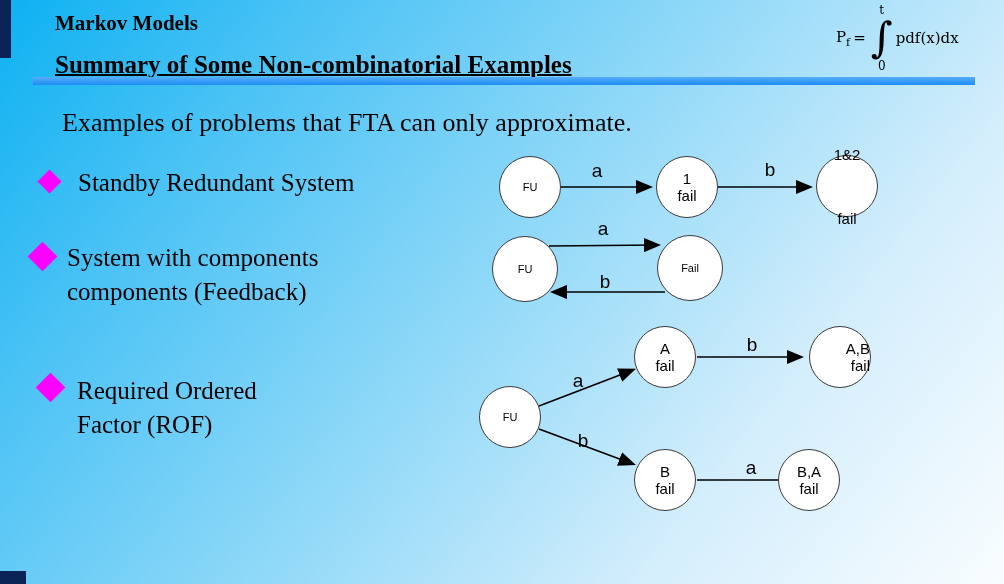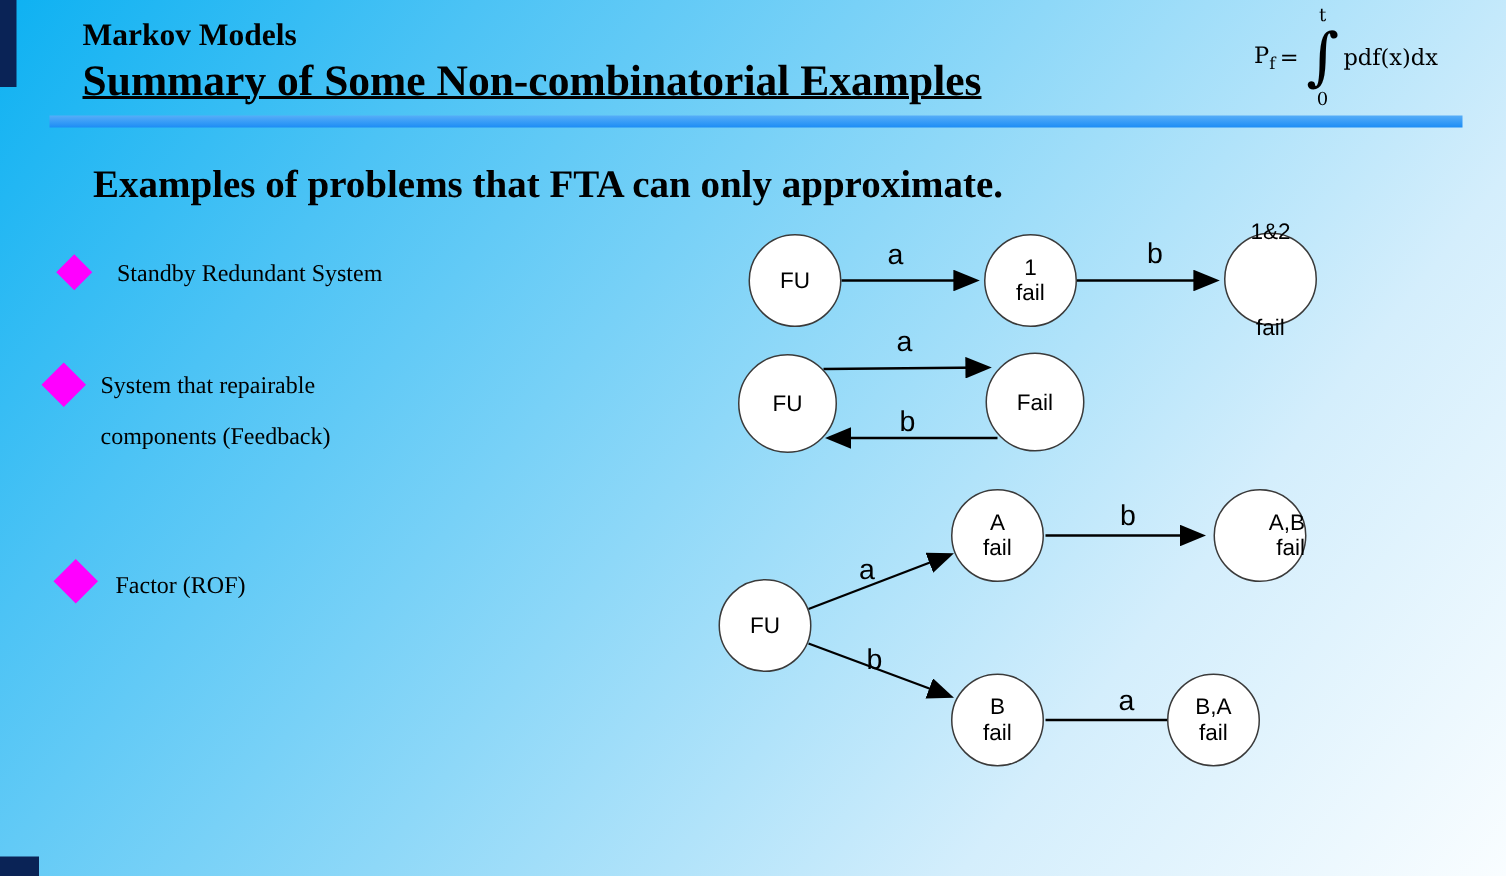--- a/index.html
+++ b/index.html
@@ -7,42 +7,42 @@
     position:relative;
     width:1004px;height:584px;
     overflow:hidden;
     background:linear-gradient(128deg,#0db1f2 0%,#4cc3f5 22%,#8ed8f8 48%,#d4eefc 75%,#f9fdff 100%);
     font-family:"Liberation Serif",serif;
     color:#000;
   }
   .abs{position:absolute;}
   .corner-bar{background:var(--navy,#0a2356);}
   .title{left:55px;top:11px;font-size:21px;font-weight:bold;}
-  .subtitle{left:55px;top:38px;font-size:29px;font-weight:bold;text-decoration:underline;text-decoration-thickness:2px;}
+  .subtitle{left:55px;top:51px;font-size:25px;font-weight:bold;text-decoration:underline;text-decoration-thickness:2px;}
   .rule{left:33px;top:77px;width:942px;height:8px;background:linear-gradient(180deg,#56adf8,var(--rule,#1d8df5));}
-  .heading{left:62px;top:108px;font-size:26px;font-weight:bold;}
+  .heading{left:62px;top:108px;font-size:26px;font-weight:normal;}
   .bullet-diamond{background:var(--bullet,#ff00ff);transform:rotate(45deg);}
-  .bullet-text{font-size:16px;line-height:34px;}
+  .bullet-text{font-size:25px;line-height:34px;}
   .footnote{left:62px;top:499px;font-size:22px;}
   .formula{left:836px;top:4px;display:flex;align-items:center;font-size:15px;font-family:"DejaVu Serif",serif;}
   .f-eq{margin:0 5px 0 3px;}
   .f-int-col{display:flex;flex-direction:column;align-items:center;line-height:1;}
   .f-upper,.f-lower{font-size:12px;}
   .f-int{font-size:42px;line-height:44px;}
   .f-body{margin-left:3px;}
   sub{font-size:11px;}
   .node{
     position:absolute;border-radius:50%;
     background:var(--node_fill,#ffffff);
     border:1.6px solid var(--node_stroke,#3a3a3a);
     display:flex;flex-direction:column;align-items:center;justify-content:center;
     font-family:"Liberation Sans",sans-serif;font-size:15px;line-height:17px;
     box-sizing:border-box;
   }
-  .node.big{font-size:15px;}
+  .node.big{font-size:11px;}
   .edge-label{
     position:absolute;transform:translate(-50%,-50%);
     font-family:"Liberation Sans",sans-serif;font-size:19px;
   }
   svg.arrows{position:absolute;left:0;top:0;}
 </style>
 </head>
 <body>
 
 <div id="slide">
@@ -65,26 +65,27 @@
     <span class="f-body">pdf(x)dx</span>
   </div>
 
   <div class="abs heading">Examples of problems that FTA can only approximate.</div>
 
   <div class="abs bullet-diamond" style="left:41px;top:173px;width:17px;height:17px;"></div>
   <div class="abs bullet-text" style="left:78px;top:166px;">Standby Redundant System</div>
 
   <div class="abs bullet-diamond" style="left:32px;top:246px;width:21px;height:21px;"></div>
   <div class="abs bullet-text" style="left:67px;top:241px;">
-    <div>System that repairable</div>
+    <div>System with components</div>
     <div>components (Feedback)</div>
   </div>
 
   <div class="abs bullet-diamond" style="left:40px;top:377px;width:21px;height:21px;"></div>
   <div class="abs bullet-text" style="left:77px;top:374px;">
+    <div>Required Ordered</div>
     <div>Factor  (ROF)</div>
   </div>
 
   <svg class="arrows" width="1004" height="584">
     <defs>
       <marker id="ah" markerWidth="11" markerHeight="9" refX="9" refY="4.5" orient="auto">
         <path d="M0,0 L11,4.5 L0,9 z" fill="#000"></path>
       </marker>
     </defs>
 

